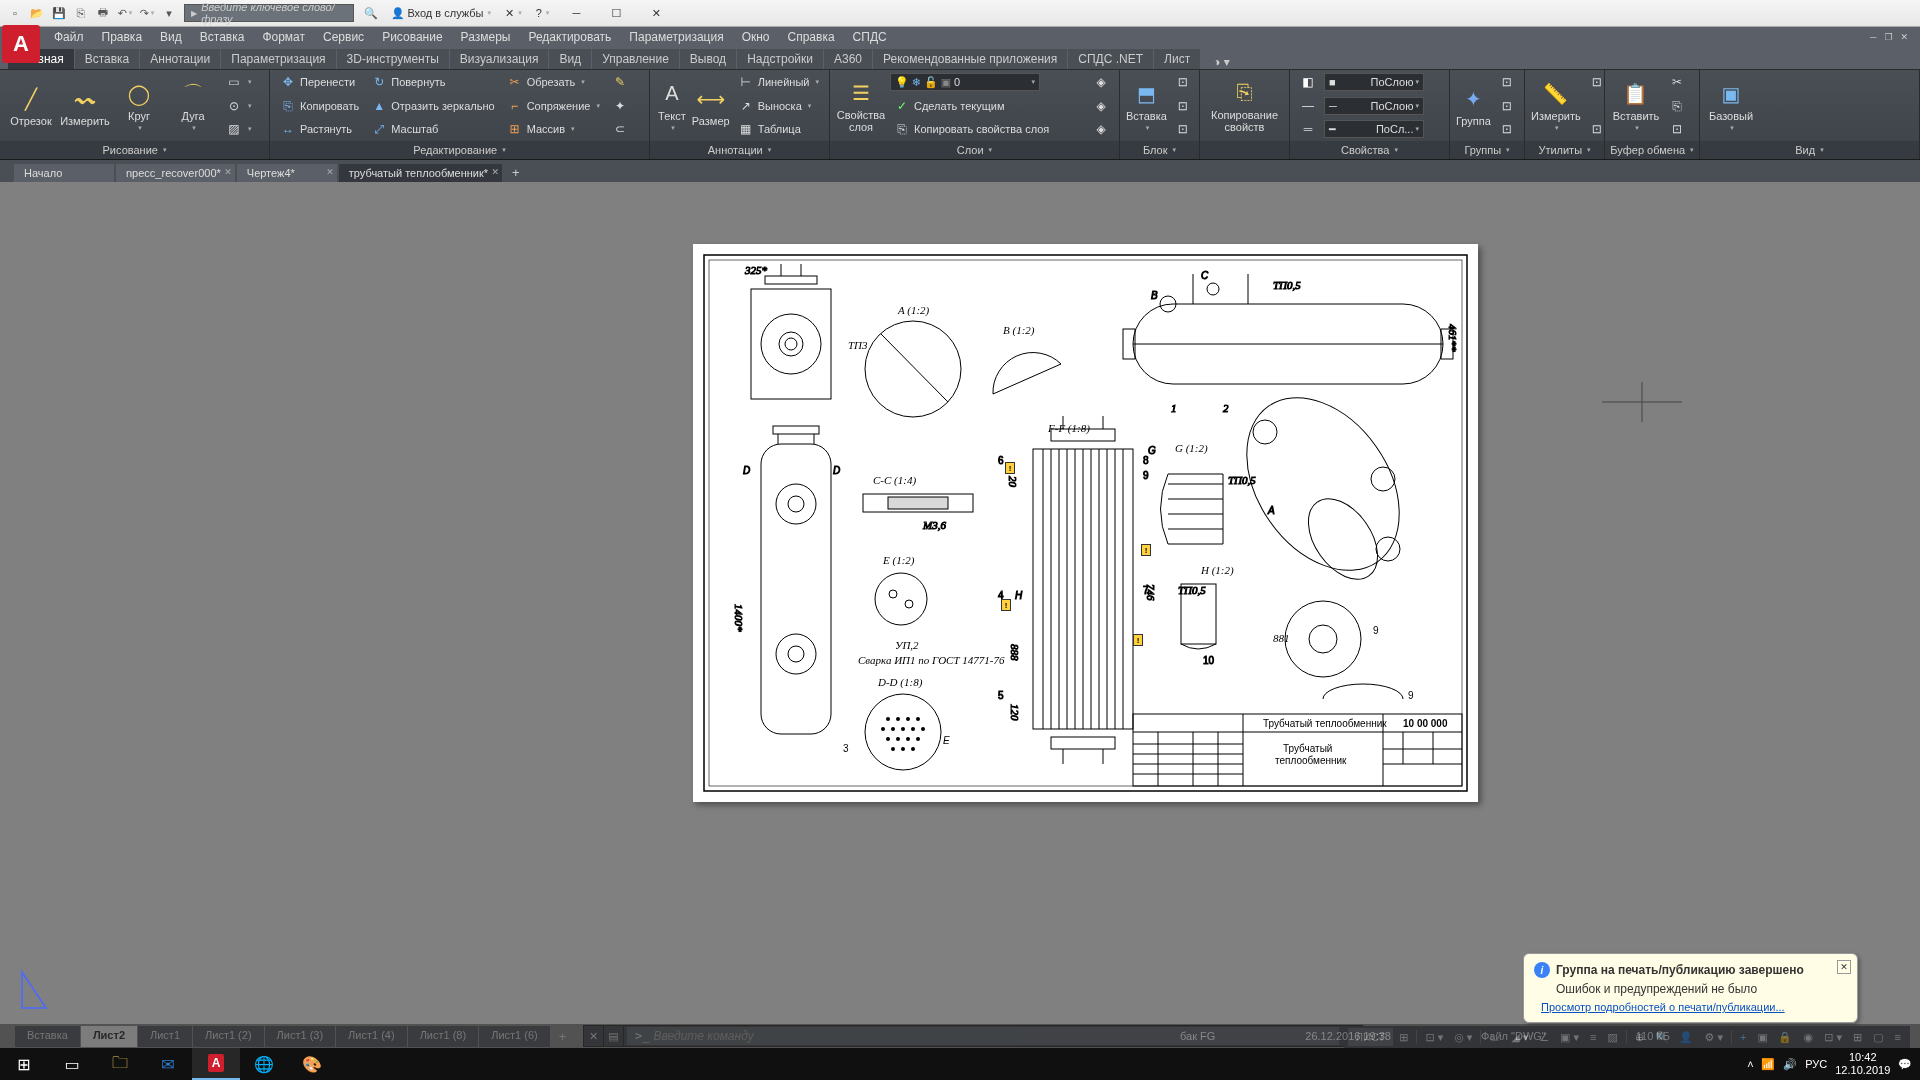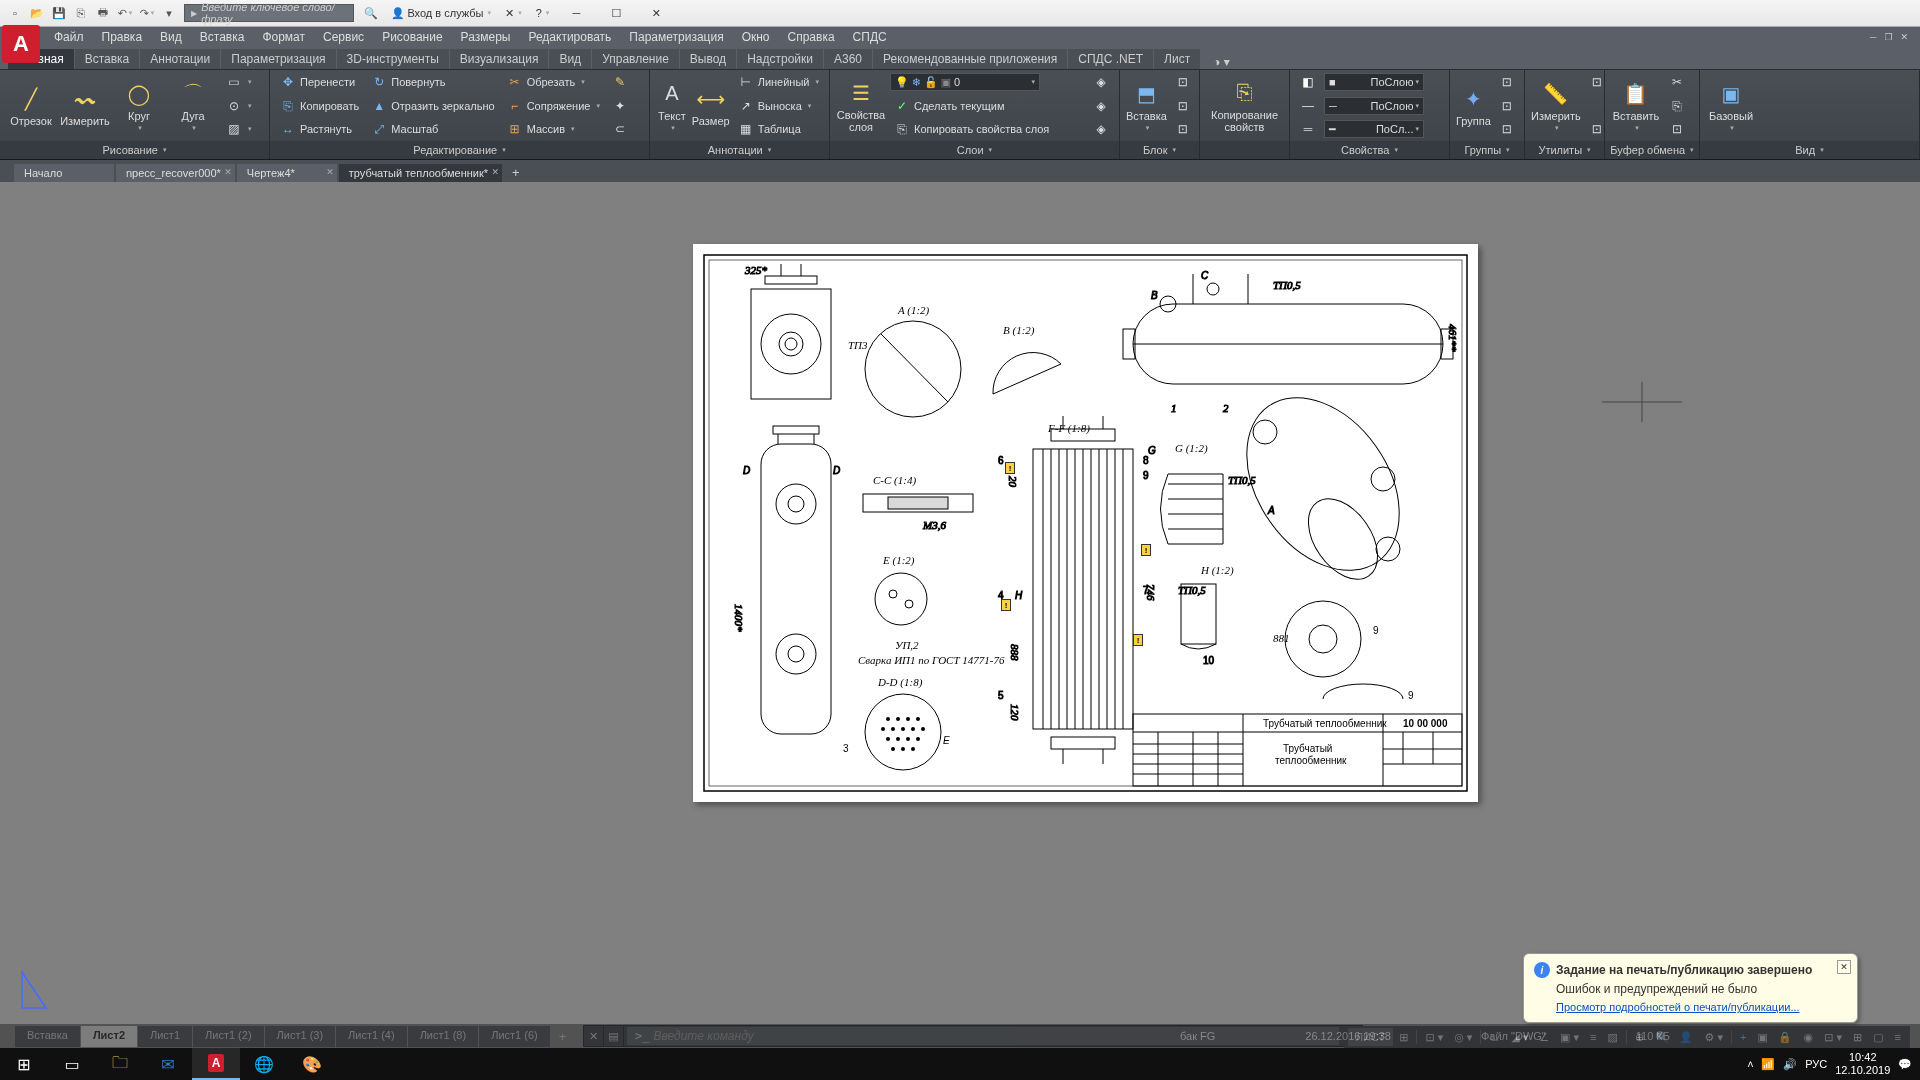--- a/index.html
+++ b/index.html
@@ -717,24 +717,24 @@
   <svg style="position:absolute; right:230px; top:200px;" width="80" height="40">
     <line x1="0" y1="20" x2="80" y2="20" stroke="#444" stroke-width="1"></line>
     <line x1="40" y1="0" x2="40" y2="40" stroke="#444" stroke-width="1"></line>
   </svg>
 </div>
 
 <div class="balloon">
   <div class="balloon-close">✕</div>
   <div class="balloon-title">
     <div class="info-icon">i</div>
-    <span>Задание на печать/публикацию завершено</span>
+    <span>Группа на печать/публикацию завершено</span>
   </div>
   <div style="margin:4px 0 4px 22px">Ошибок и предупреждений не было</div>
-  <a class="balloon-link" style="margin-left:22px">Просмотр подробностей о печати/публикации...</a>
+  <a class="balloon-link" style="margin-left:7px">Просмотр подробностей о печати/публикации...</a>
 </div>
 
 <div class="cmd-bar">
   <div class="cmd-btn">✕</div>
   <div class="cmd-btn">▤</div>
   <div class="cmd-input">
     <span class="cmd-prompt">&gt;_</span>
     <span>Введите команду</span>
   </div>
   <div class="cmd-btn">▴</div>

